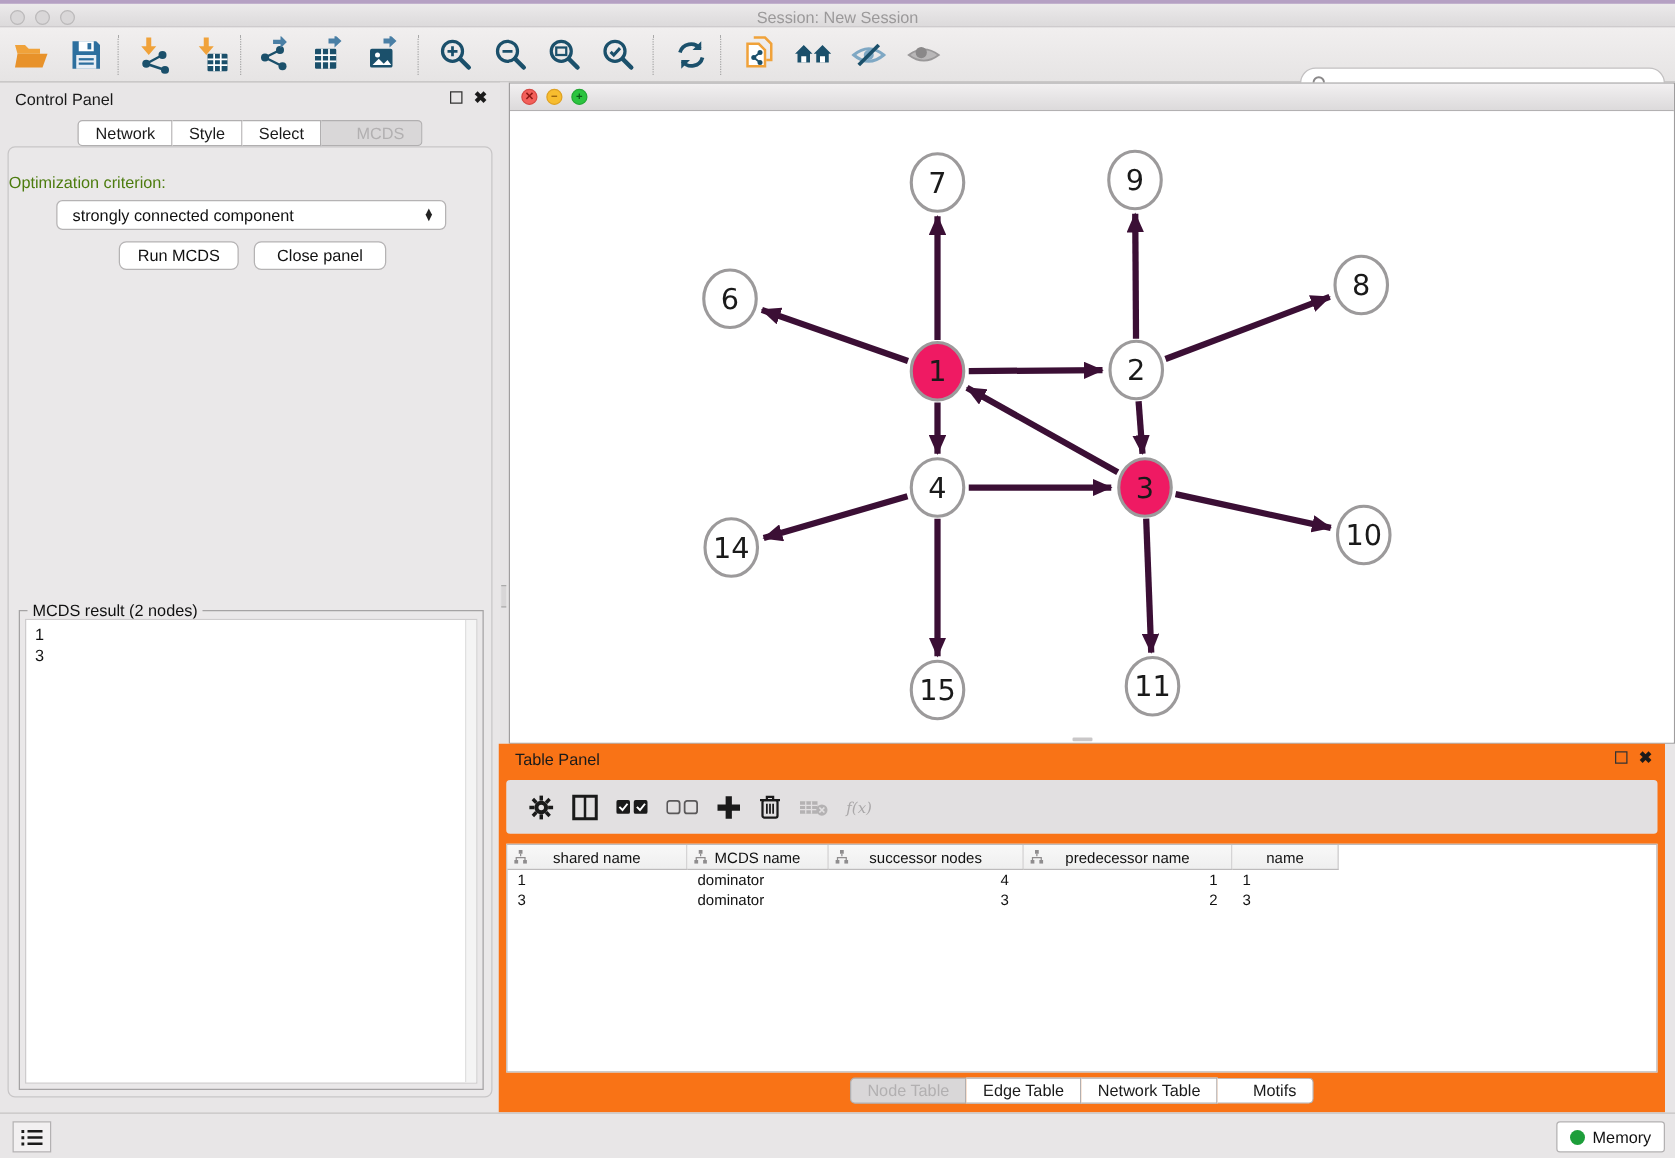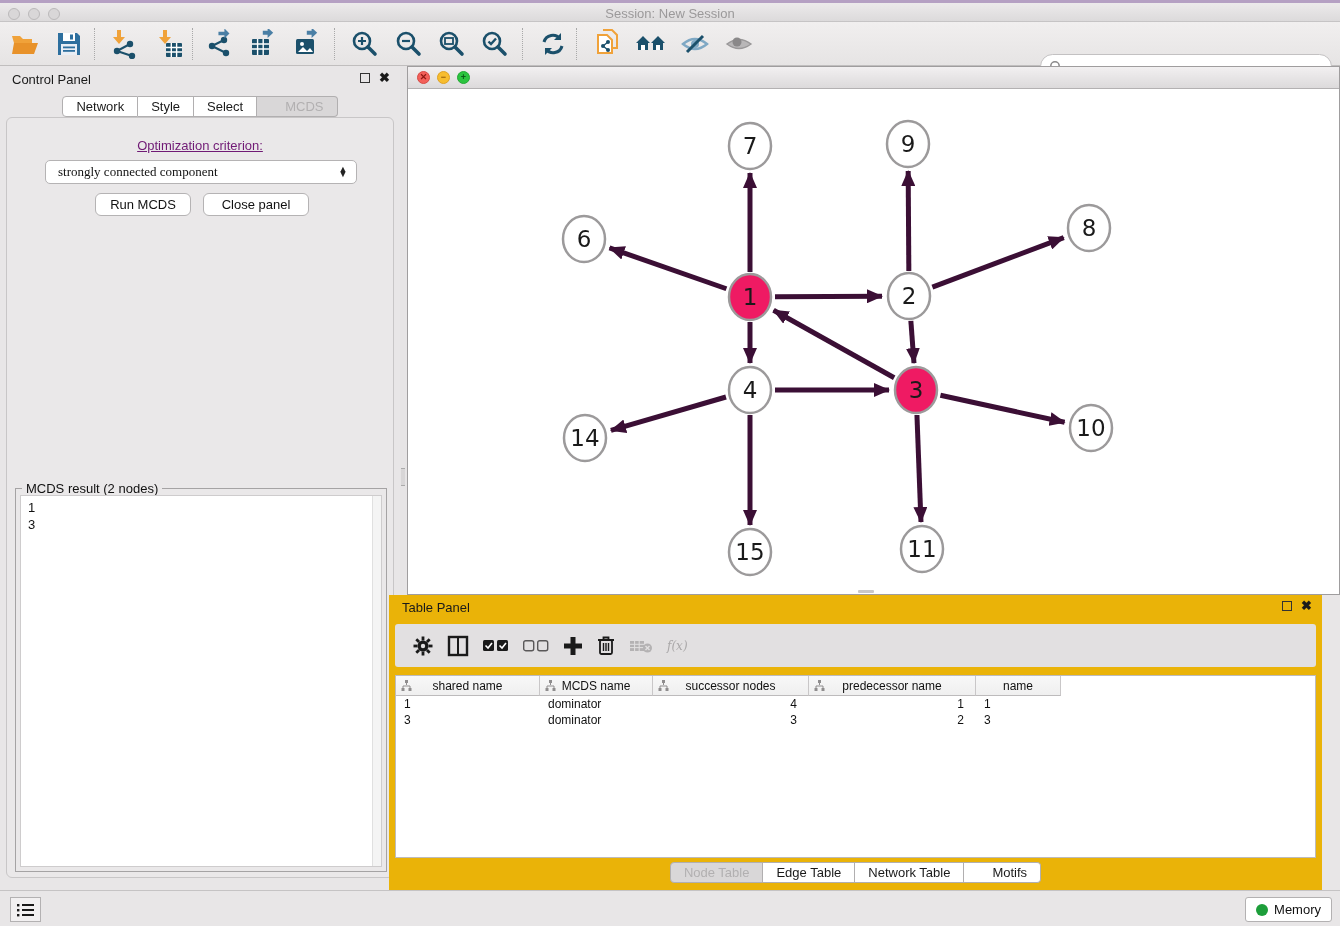--- a/index.html
+++ b/index.html
@@ -33,24 +33,24 @@
   .float-glyph { width:10px; height:10px; border:1.5px solid #333; display:inline-block; }
   .close-glyph { font-size:13px; font-weight:bold; color:#1a1a1a; line-height:10px; }
   .cp-tabs { position:absolute; left:0; top:30px; width:100%; display:flex; justify-content:center; }
   .tab { font-size:13px; padding:2px 13px; height:21px; background:#fff; border:1px solid #b1afb0;
     border-left:none; color:#1a1a1a; display:flex; align-items:center; }
   .tab:first-child { border-left:1px solid #b1afb0; border-radius:4px 0 0 4px; }
   .tab:last-child { border-radius:0 4px 4px 0;padding-left:28px; }
   .tab.selected { background:#d9d7d8; color:#b2b0b1; }
   .cp-content { position:absolute; left:6px; top:51px; width:388px; height:761px;
     background:#eae8e9; border:1px solid #c8c6c7; border-radius:6px; }
-  .opt-label { position:absolute; left:0; width:100%; top:20px; text-align:center; font-size:13px; color:#701a75;text-decoration:underline; }
+  .opt-label { position:absolute; left:0; width:100%; top:20px; text-align:left; font-size:13px; color:#4d7c0f; }
   .dropdown { position:absolute; left:38px; top:42px; width:312px; height:24px; background:#fff;
     border:1px solid #b5b3b4; border-radius:5px; display:flex; align-items:center; font-size:13px; }
-  .dropdown .dd-text { flex:1; padding-left:12px; color:#111;font-family:Liberation Serif, serif; }
+  .dropdown .dd-text { flex:1; padding-left:12px; color:#111; }
   .dd-stepper { width:22px; display:flex; flex-direction:column; align-items:center; line-height:5px;
     font-size:9px; color:#222; padding-right:4px; }
   .cp-btn { position:absolute; top:75px; height:23px; background:#fff; border:1px solid #b5b3b4;
     border-radius:6px; font-size:13px; color:#111; display:flex; align-items:center; justify-content:center; }
   .mcds-fieldset { position:absolute; left:8px; top:370px; width:372px; height:384px;
     border:1px solid #a5a3a4; background:#eae8e9; }
   .mcds-legend { position:absolute; left:6px; top:-8px; background:#eae8e9; padding:0 4px; font-size:13px; color:#111; }
   .result-box { position:absolute; left:4px; top:6px; right:4px; bottom:4px; background:#fff;
     border:1px solid #cecccd; overflow:hidden; }
   .result-box pre { font-family:"Liberation Sans",sans-serif; font-size:13px; color:#111; padding:3px 0 0 7px; line-height:17px; }
@@ -69,21 +69,21 @@
     background:linear-gradient(#f2f0f1,#dcdadb); border-bottom:1px solid #b3b1b2; }
   .nw-title { position:absolute; left:0; right:0; top:20px; text-align:center; font-size:13px; color:#111; }
   .tl { position:absolute; top:4px; width:13px; height:13px; border-radius:50%; font-size:9px; font-weight:bold;
     display:flex; align-items:center; justify-content:center; line-height:1; }
   .tl-red   { background:#f3605a; border:1px solid #d64a45; color:#8c1713; }
   .tl-yellow{ background:#f7bd2f; border:1px solid #dfa224; color:#935d0c; }
   .tl-green { background:#2bc43f; border:1px solid #24a835; color:#0b5c18; }
   .nw-canvas { position:absolute; left:0; top:22px; width:931px; height:505px; background:#fff; }
 
   
-  .table-panel { position:absolute; left:389px; top:595px; width:933px; height:295px; background:#eab308; }
+  .table-panel { position:absolute; left:399px; top:595px; width:933px; height:295px; background:#f97316; }
   .tp-toolbar { position:absolute; left:6px; top:29px; width:921px; height:43px; background:#e2e0e1;
     border-radius:3px; display:flex; align-items:center; gap:14px; padding-left:18px; }
   .tp-icon { display:flex; align-items:center; justify-content:center; height:28px; }
   .fx-label { font-family:"DejaVu Serif", serif; font-style:italic; font-size:12px; color:#aaa8a9; }
   .tbl-region { position:absolute; left:6px; top:80px; width:921px; height:183px; background:#fff;
     border:1px solid #bdbbbc; }
   .tbl-header { position:absolute; left:0; top:0; height:20px; display:flex; }
   .th-cell { position:relative; height:20px; background:linear-gradient(#f8f8f8,#efefef);
     border-right:1px solid #c9c7c8; border-bottom:1px solid #bdbbbc; font-size:12px; color:#111;
     display:flex; align-items:center; justify-content:center; }

